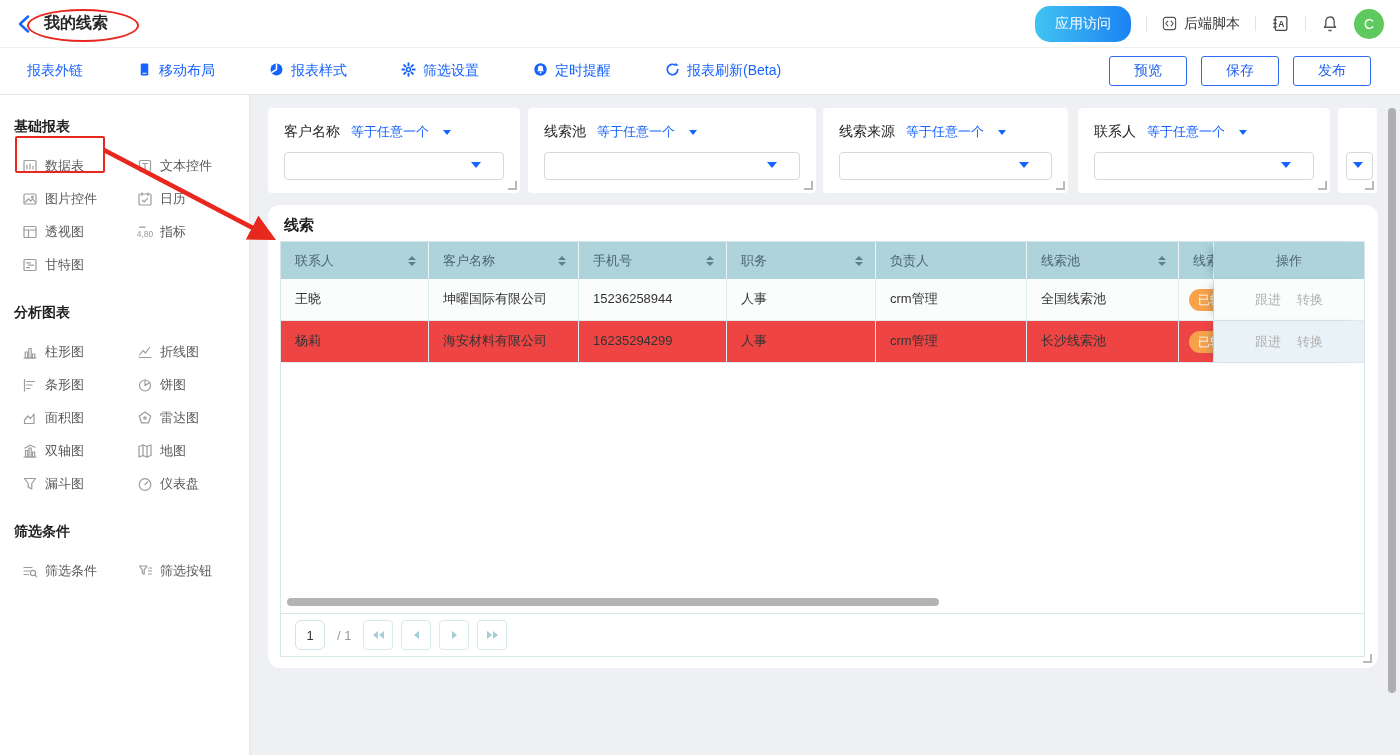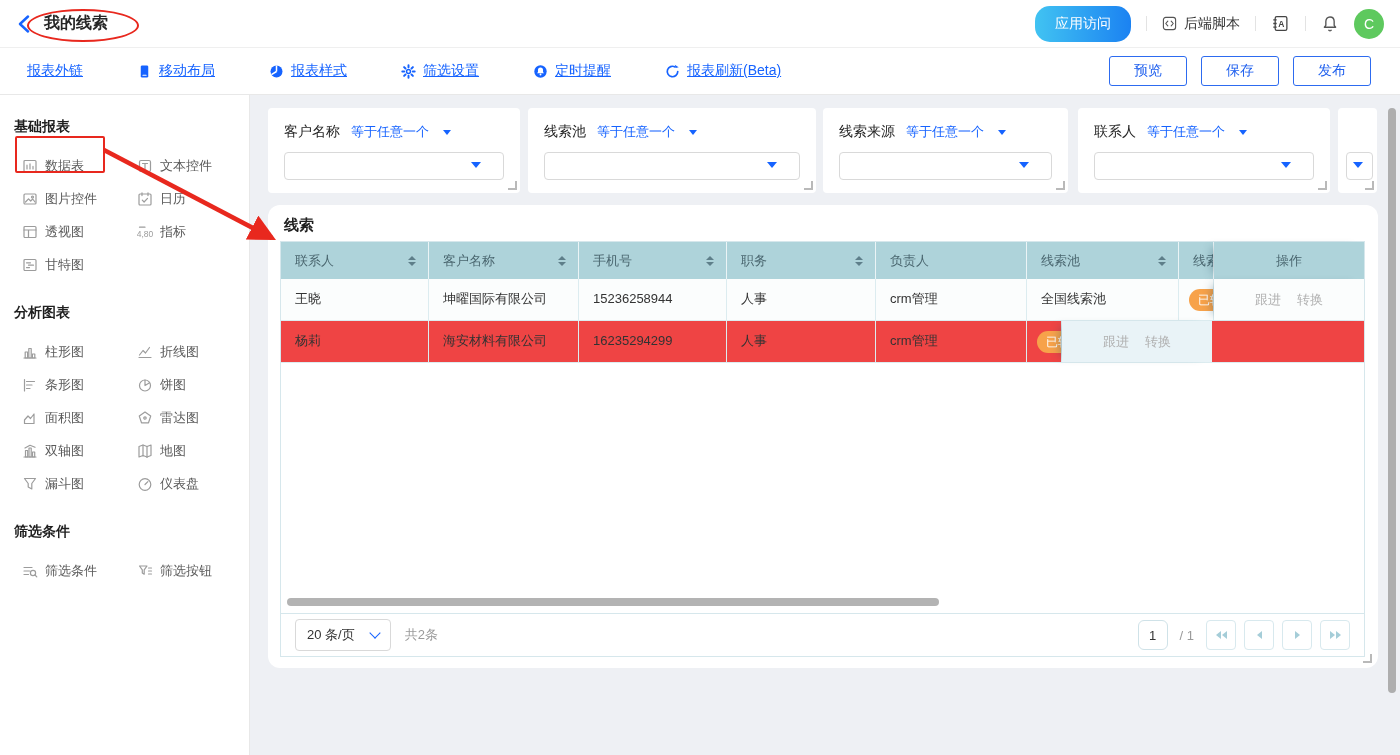--- a/index.html
+++ b/index.html
@@ -12,21 +12,21 @@
   #hdr .title{margin-left:14px;font-size:16px;font-weight:bold;color:#262626;}
   .hright{margin-left:auto;display:flex;align-items:center;gap:15px;}
   .pill{border:none;color:#fff;font-size:14px;padding:0 20px;height:36px;border-radius:15px;background:linear-gradient(90deg,#41c3f2,#1b82f2);cursor:pointer;font-family:inherit;}
   .vdiv{width:1px;height:15px;background:#e3e3e3;}
   .hitem{display:flex;align-items:center;gap:7px;font-size:14px;color:#333;cursor:pointer;}
   .avatar{width:30px;height:30px;border-radius:50%;background:#5ec95e;color:#fff;font-size:14px;display:flex;align-items:center;justify-content:center;}
 
   
   #toolbar{position:absolute;left:0;top:48px;right:0;height:47px;background:#fff;border-bottom:1px solid #e8e8e8;display:flex;align-items:center;box-sizing:border-box;}
   #tb-left{display:flex;align-items:center;gap:54px;padding-left:27px;}
-  .tbitem{display:flex;align-items:center;gap:7px;color:#1663ff;font-size:14px;cursor:pointer;text-decoration:underline;}
+  .tbitem{display:flex;align-items:flex-start;gap:7px;color:#1663ff;font-size:14px;cursor:pointer;}
   .tico{width:15px;height:15px;}
   .tb-btns{position:absolute;right:29px;display:flex;gap:14px;}
   .tbtn{width:78px;height:30px;background:#fff;border:1px solid #2d6bf0;border-radius:3px;color:#1e5fee;font-size:14px;cursor:pointer;font-family:inherit;}
 
   
   #sidebar{position:absolute;left:0;top:95px;bottom:0;width:250px;background:#fff;border-right:1px solid #e8e8e8;box-sizing:border-box;}
   .stitle{margin:23px 0 13px 14px;font-size:14px;font-weight:bold;color:#1f1f1f;}
   .sitems{display:grid;grid-template-columns:115px 95px;grid-auto-rows:33px;margin-left:22px;}
   .sitem{display:flex;align-items:center;gap:7px;font-size:13px;color:#5a5a5a;cursor:pointer;}
   .sico{width:16px;height:16px;stroke:#9c9c9c;fill:none;stroke-width:1.2;stroke-linecap:round;stroke-linejoin:round;flex:none;}
@@ -436,38 +436,32 @@
                 <span class="alink">跟进</span>
                 <span class="alink">转换</span>
               </div>
             </div>
             <div class="trow" style="background: #ef4444;">
               <div class="td" style="width: 148px;">杨莉</div>
               <div class="td" style="width: 150px;">海安材料有限公司</div>
               <div class="td" style="width: 148px;">16235294299</div>
               <div class="td" style="width: 149px;">人事</div>
               <div class="td" style="width: 151px;">crm管理</div>
+              <div class="td" style="width: 152px;">长沙线索池</div>
               <div class="td" style="width: 35px;">
                 <span class="badge">已转</span>
               </div>
               <div class="td actions fixedcol" style="background: rgb(233, 243, 247); width: 150px;">
                 <span class="alink">跟进</span>
                 <span class="alink">转换</span>
               </div>
             </div>
           </div>
         <div class="hscroll"></div>
         <div class="pgn">
-          <div class="pleft">
-            <div class="psize">
-              <span>20 条/页</span>
-              <span class="vchev"></span>
-            </div>
-            <span class="ptotal">共2条</span>
-          </div>
           <div class="pright">
             <div class="pinput">1</div>
             <span class="pof">/ 1</span>
             <div class="pbtn">
                 <span class="tl"></span>
                 <span class="tl"></span>
               </div>
             <div class="pbtn">
                 <span class="tl"></span>
               </div>

